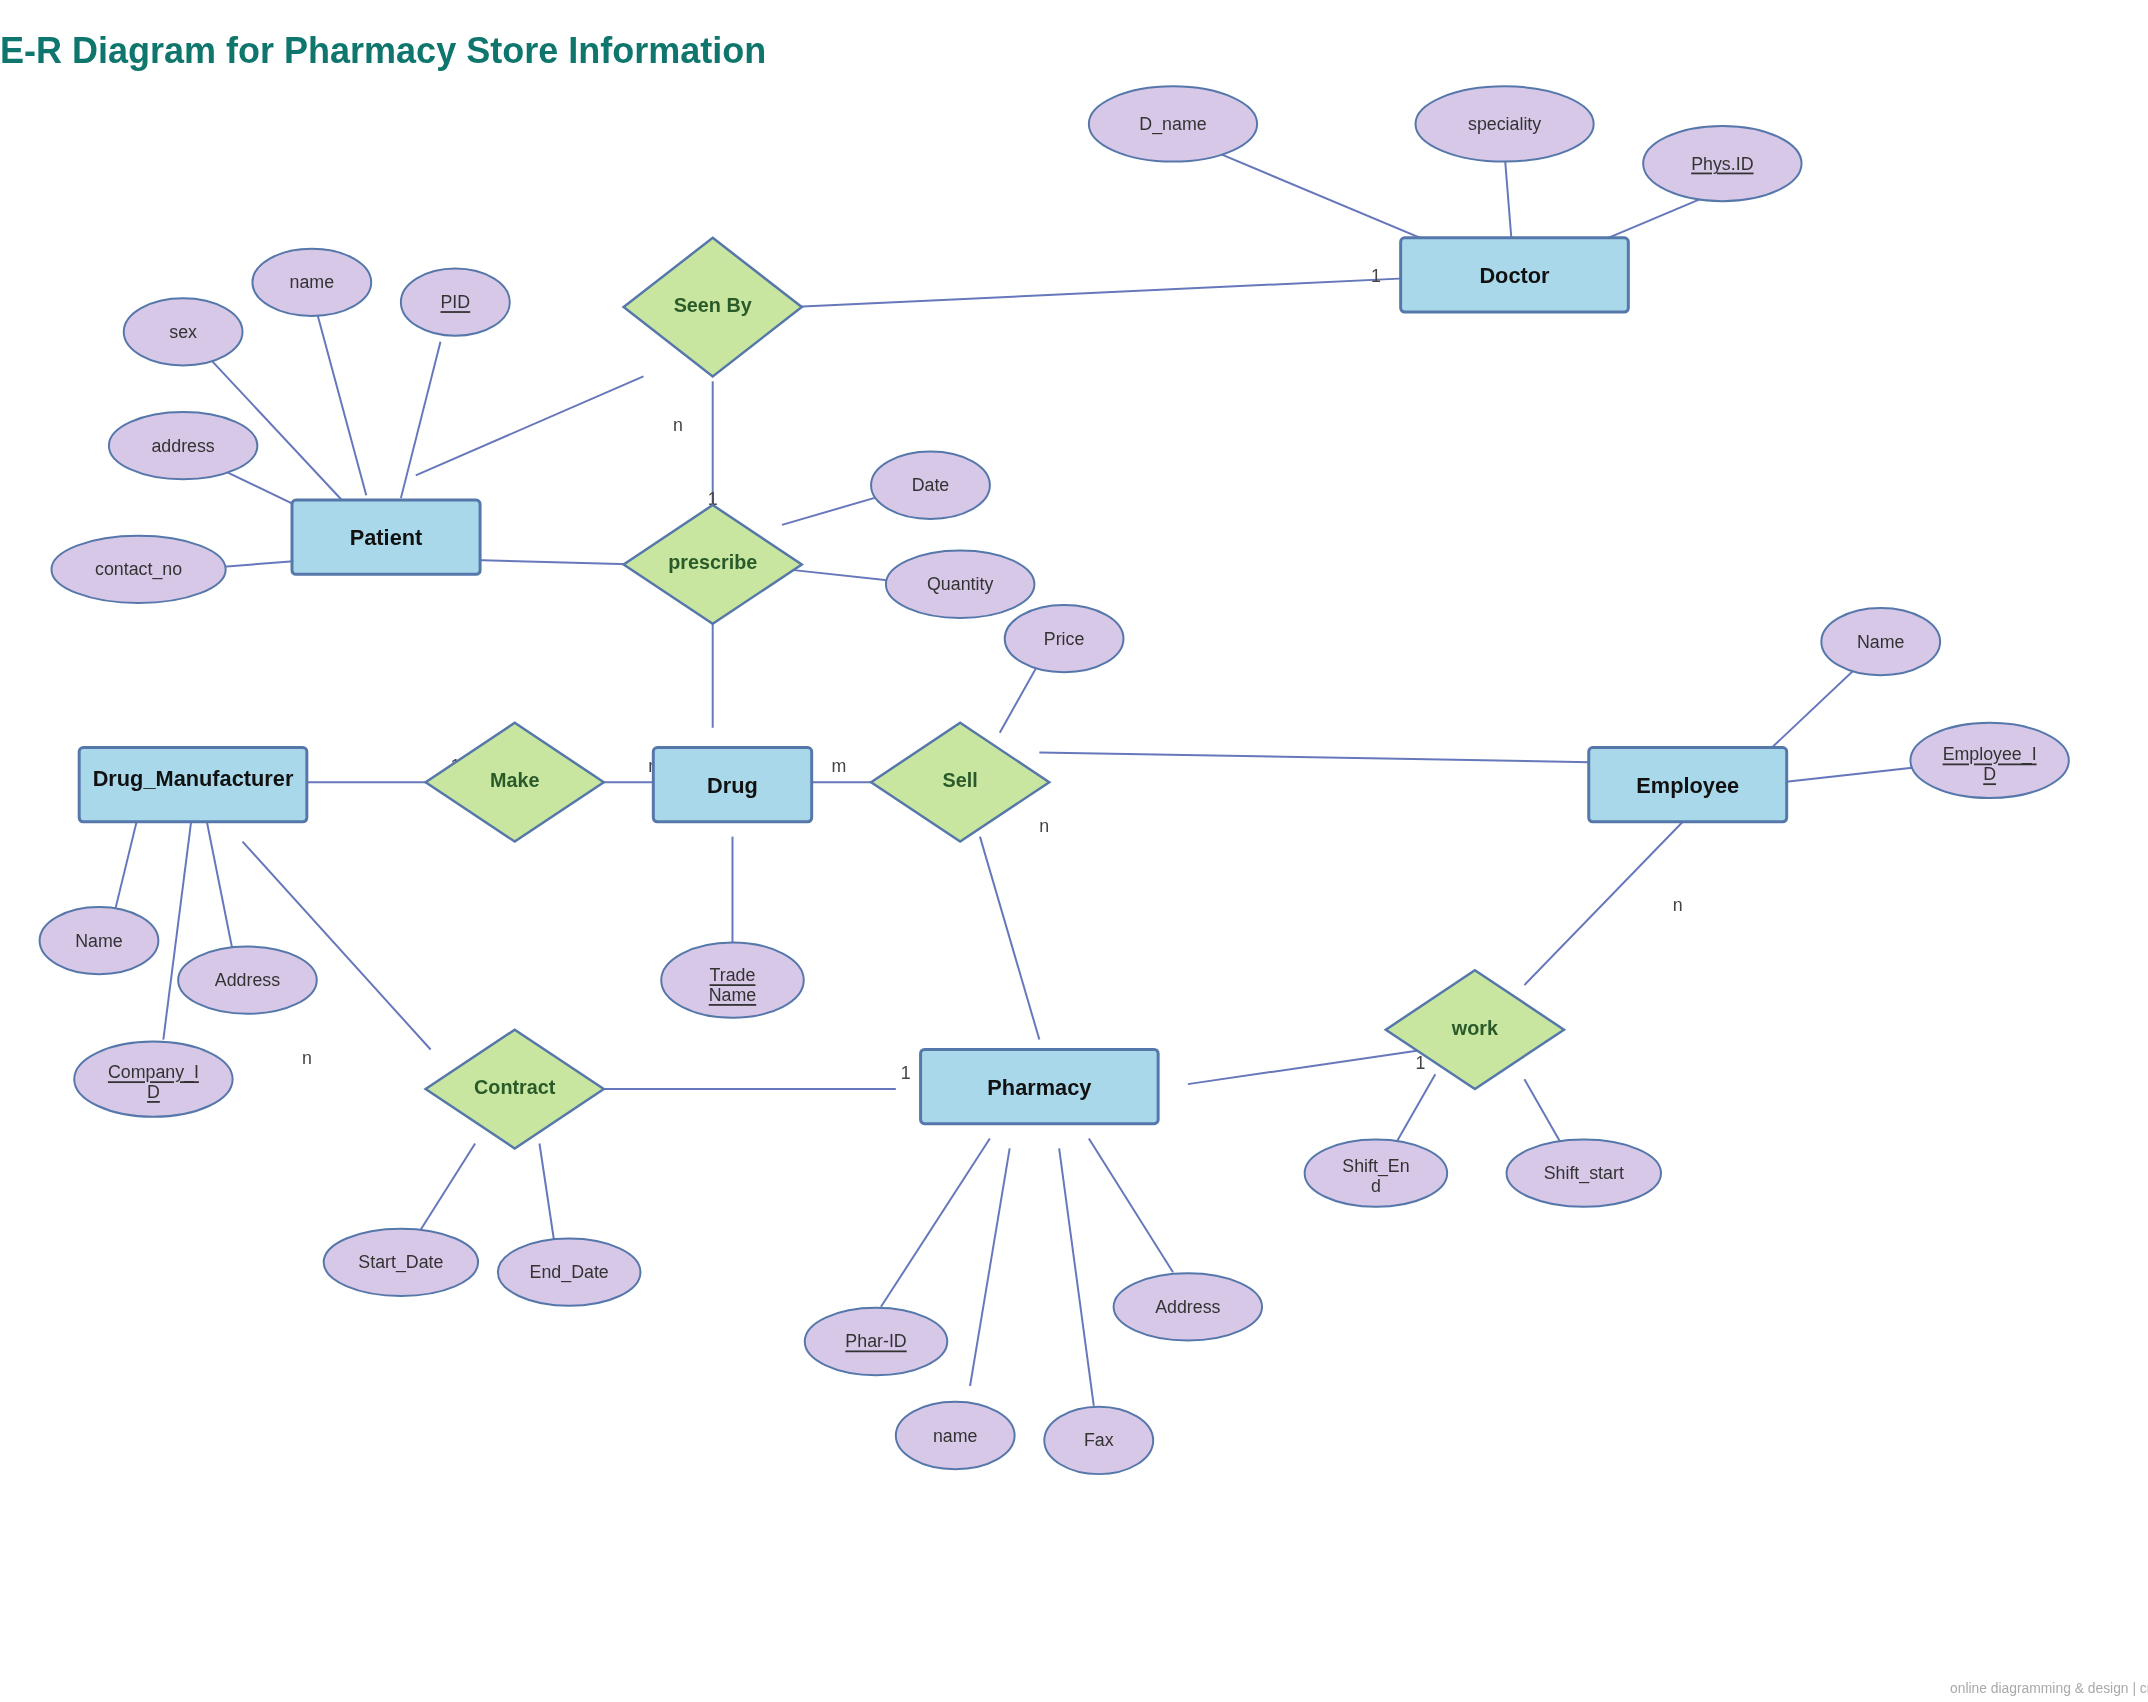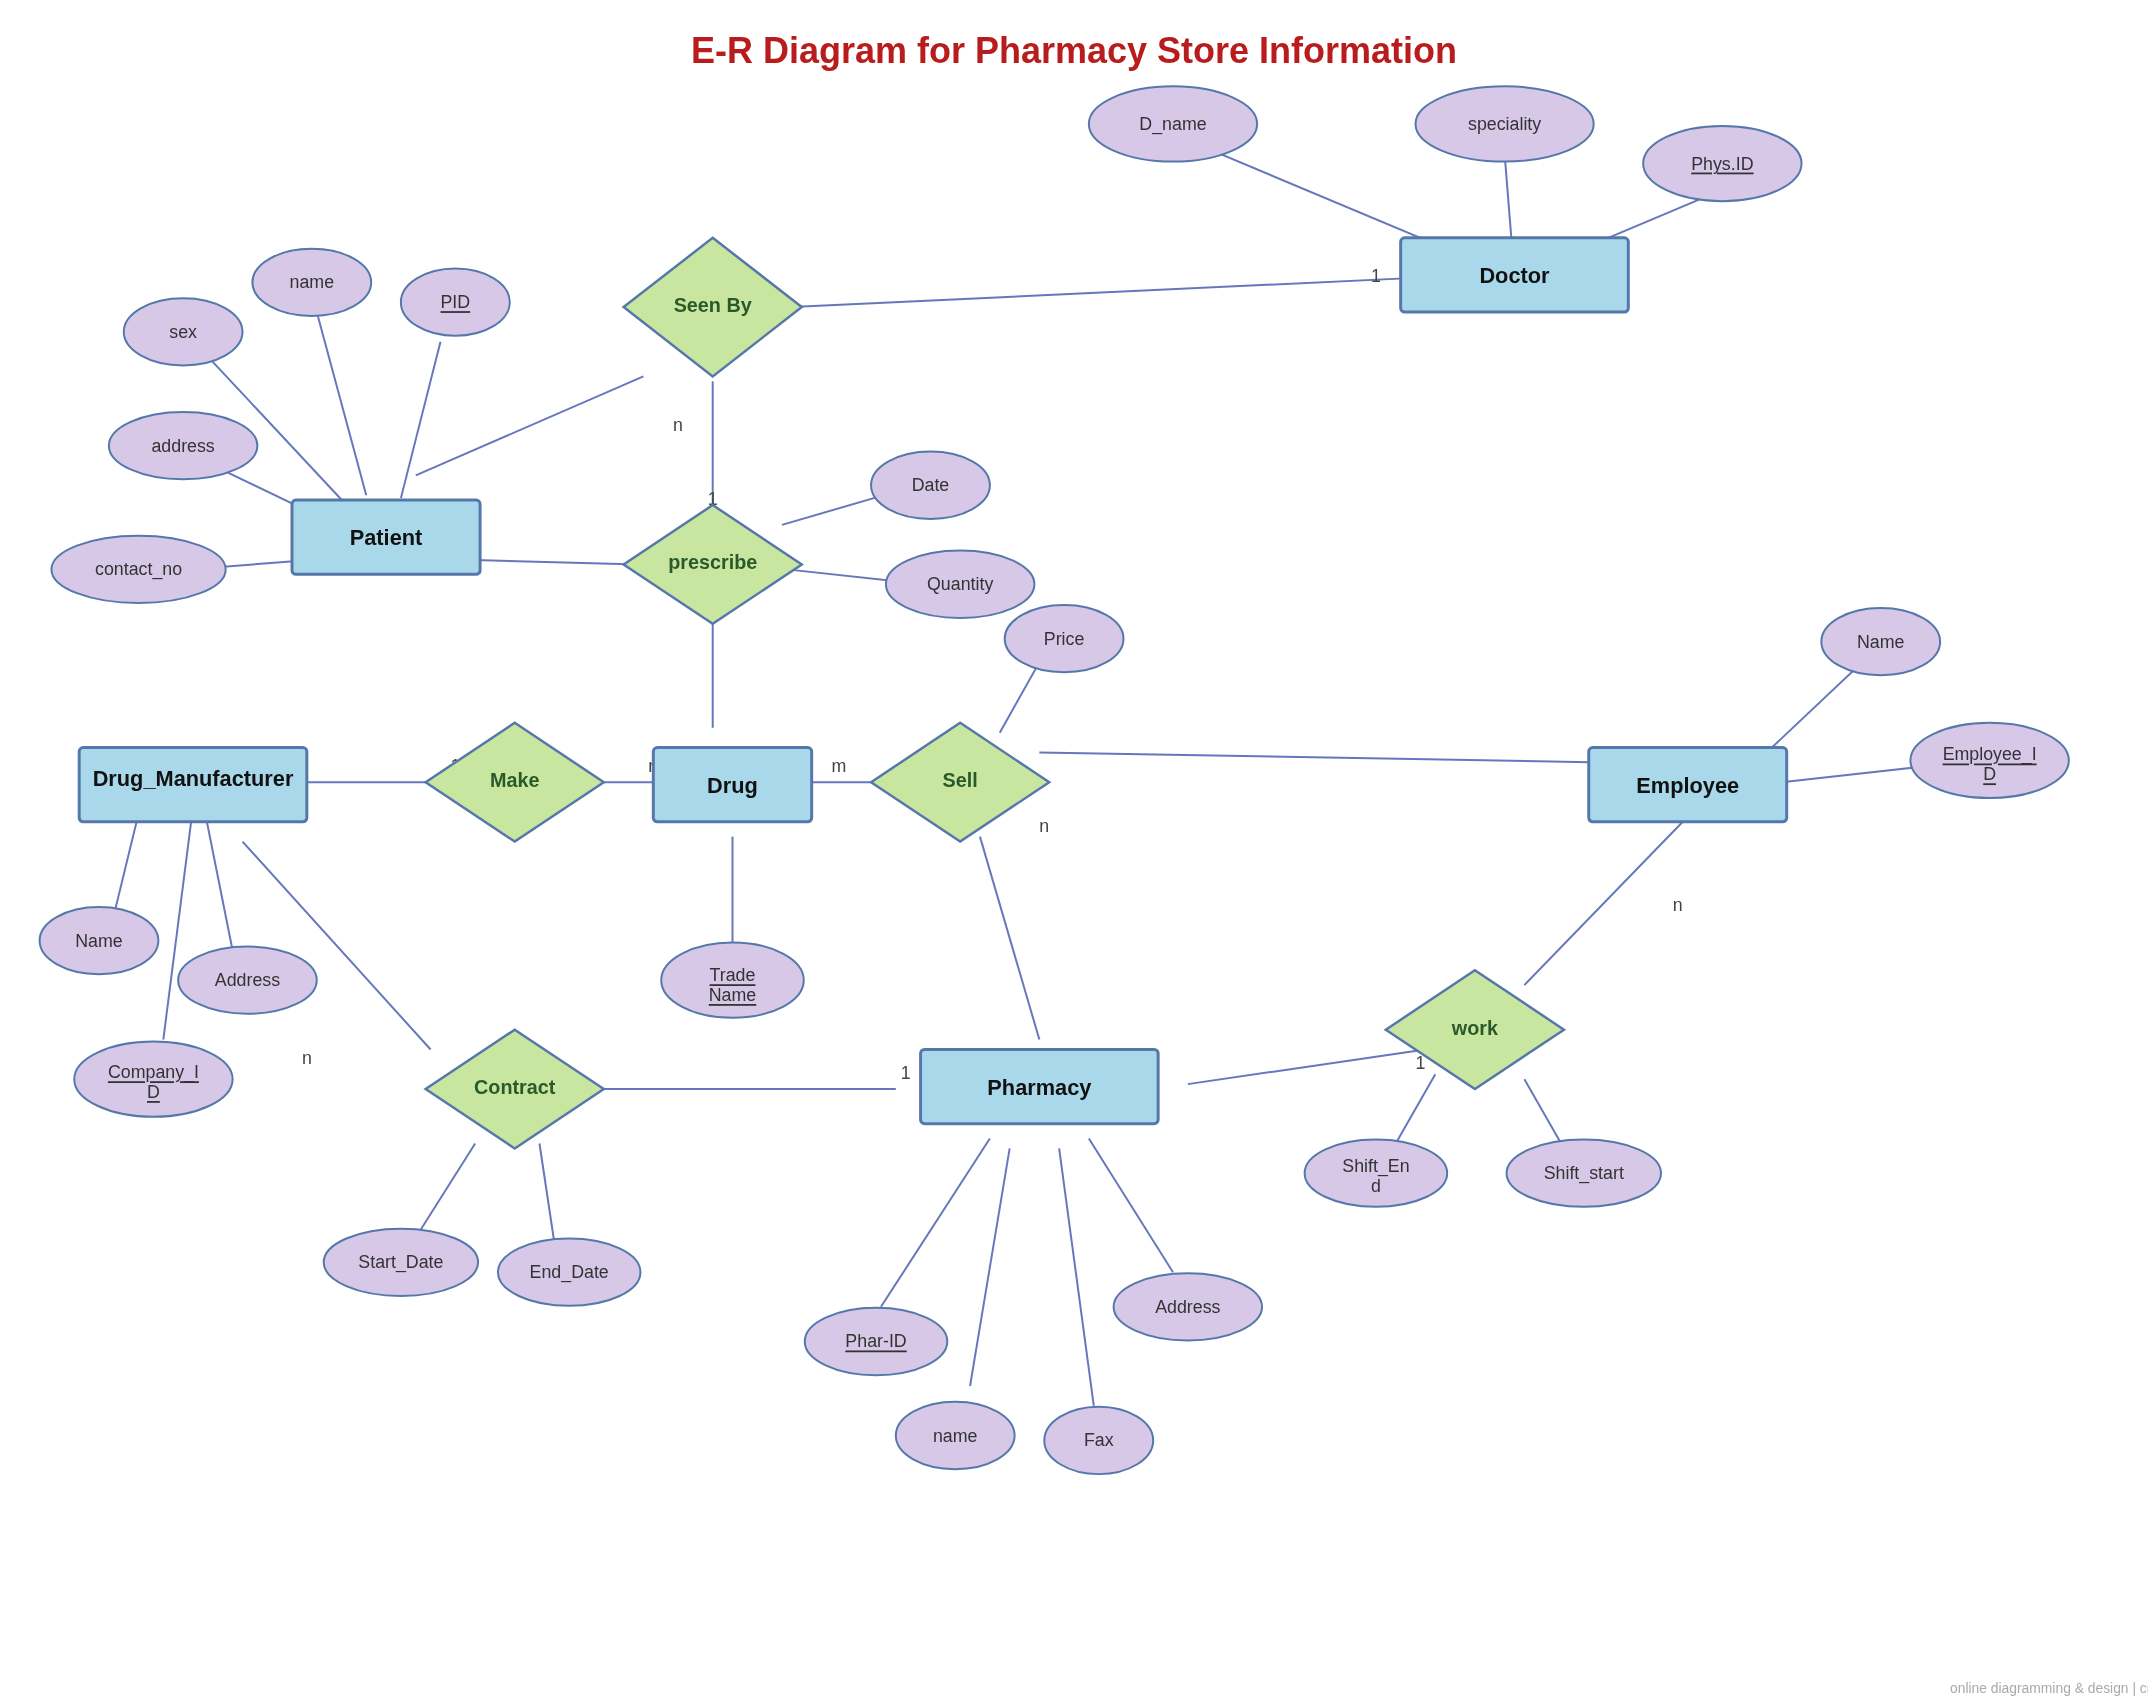--- a/index.html
+++ b/index.html
@@ -4,25 +4,24 @@
   <style>
     * { margin: 0; padding: 0; box-sizing: border-box; }
     body { background: #fff; font-family: Arial, sans-serif; }
     .diagram-container {
       width: 2148px;
       height: 1703px;
       position: relative;
       overflow: hidden;
     }
     .diagram-title {
-      text-align: center;
       font-size: 36px;
       font-weight: bold;
       padding-top: 30px;
-      color: #b91c1c;
+      color: #0f766e;
     }
     svg.diagram-svg {
       position: absolute;
       top: 0;
       left: 0;
       width: 2148px;
       height: 1703px;
     }
     
     .entity-rect {

